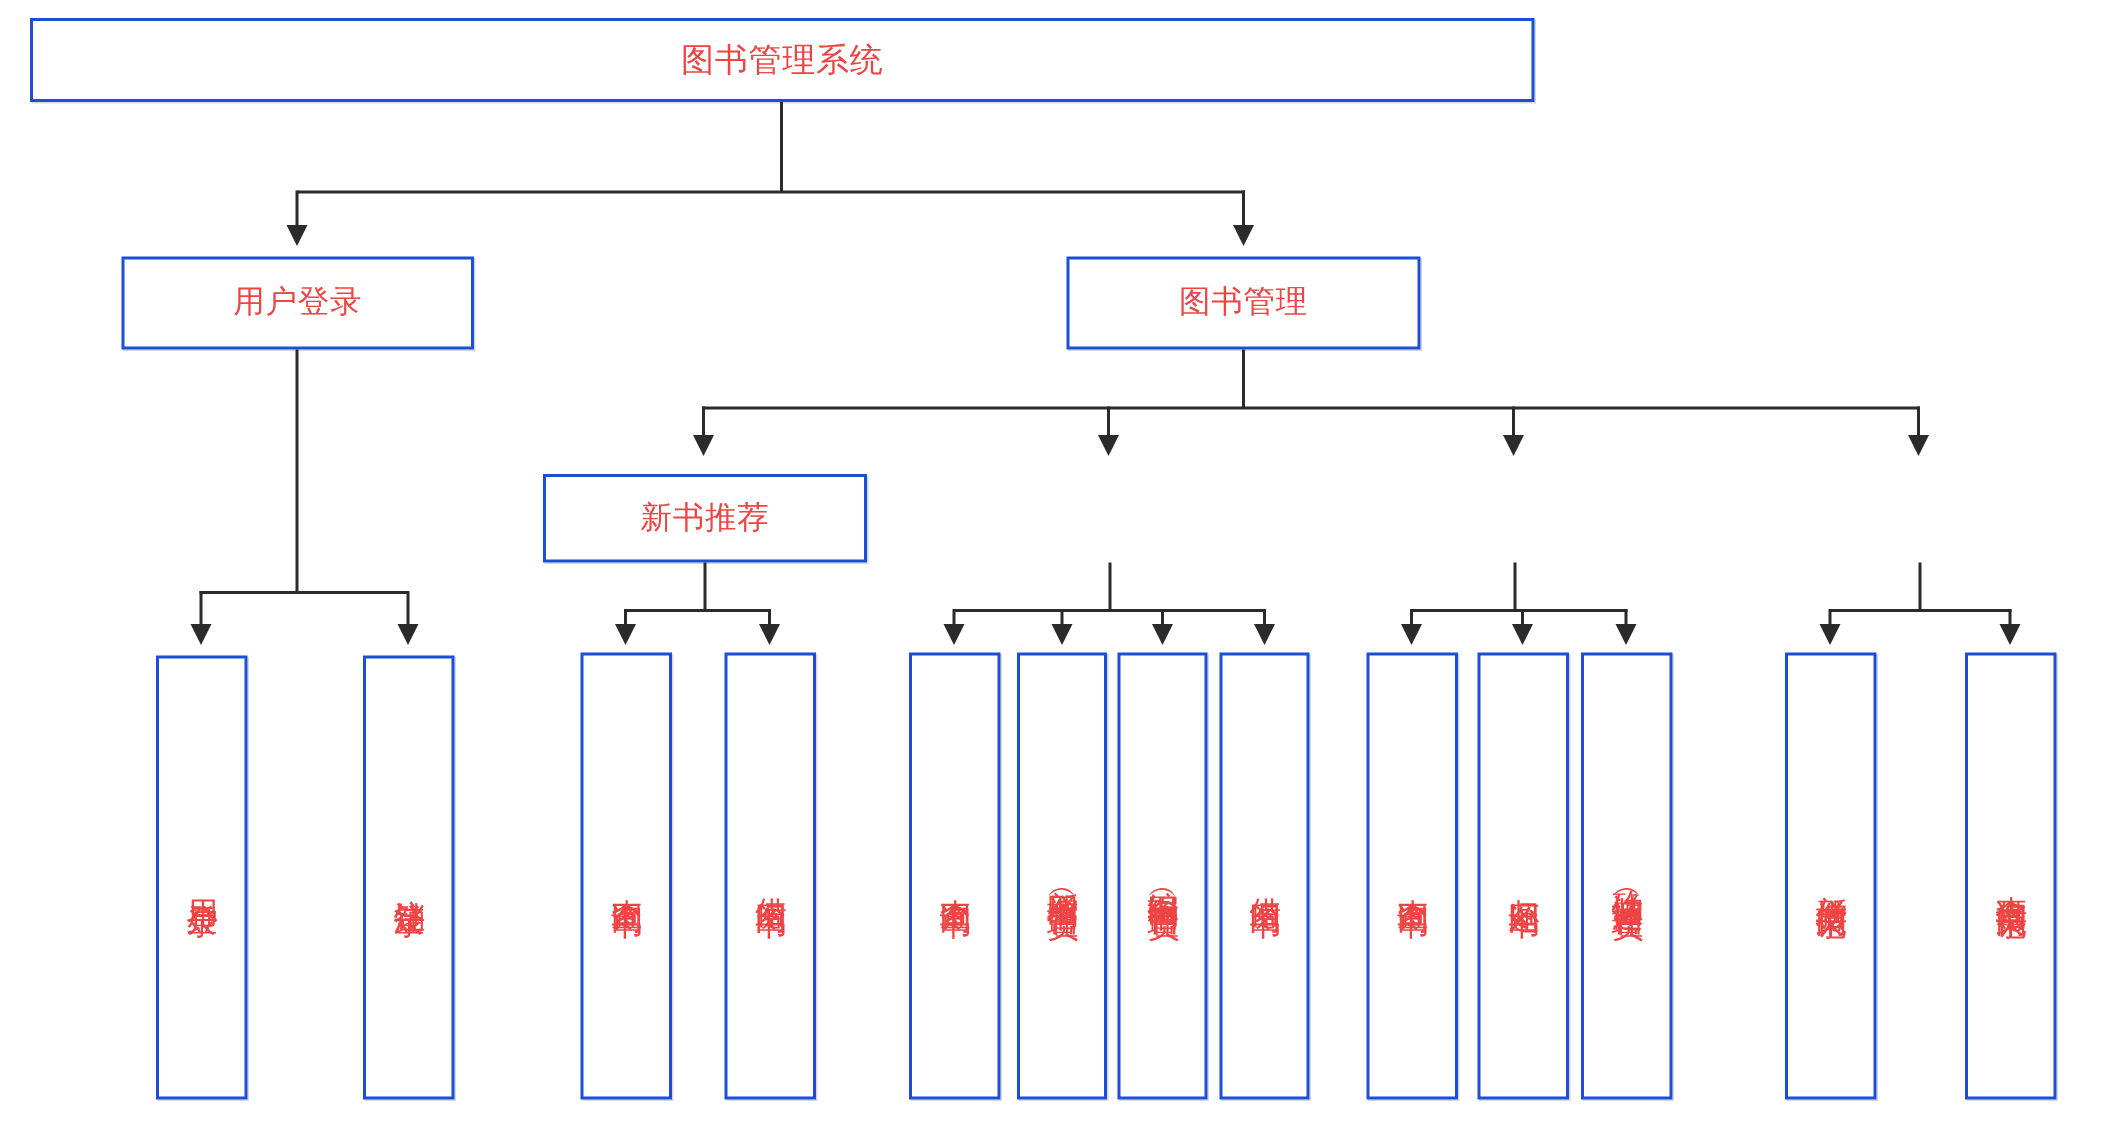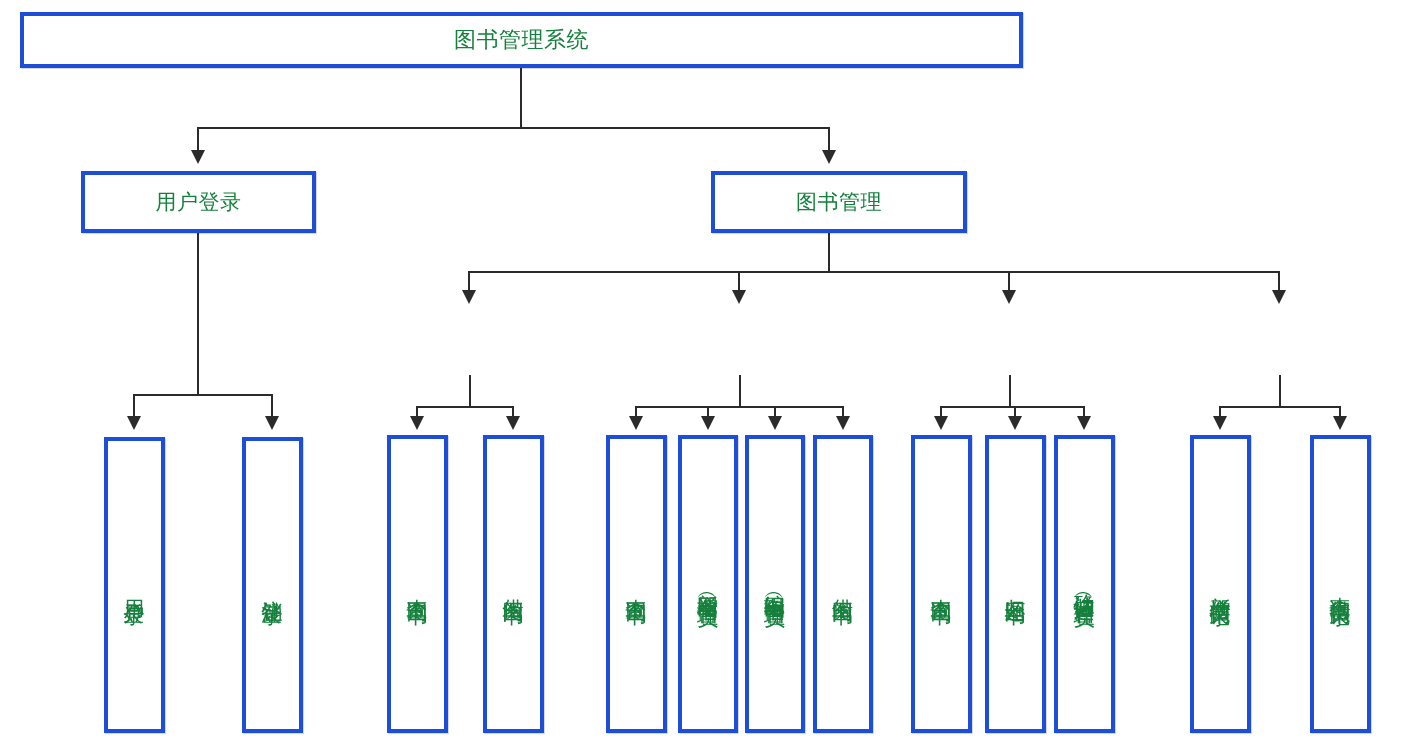--- a/index.html
+++ b/index.html
@@ -13,26 +13,26 @@
   #canvas {
     position: relative;
     width: 1405px;
     height: 747px;
     background: #ffffff;
     overflow: hidden;
   }
   .node {
     position: absolute;
     box-sizing: border-box;
-    border: 4px solid #1d4ed8;
+    border: 2px solid #1d4ed8;
     background: #ffffff;
     display: flex;
     align-items: center;
     justify-content: center;
-    color: #15803d;
+    color: #ef4444;
     box-shadow: 1px 1px 0 #d8d8d8;
   }
   .node .lbl {
     display: block;
     text-align: center;
     line-height: 1.12;
     letter-spacing: 0.5px;
   }
   
   .node.h .lbl {
@@ -83,24 +83,27 @@
 
 <div id="canvas">
 
   <div class="node h root" style="left:20px; top:12px; width:1003px; height:56px;">
     <span class="lbl">图书管理系统</span>
   </div>
 
   <div class="node h" style="left:81px; top:171px; width:235px; height:62px;">
     <span class="lbl">用户登录</span>
   </div>
-  <div class="node h" style="left:711px; top:171px; width:256px; height:62px;">
+  <div class="node h" style="left:711px; top:171px; width:236px; height:62px;">
     <span class="lbl">图书管理</span>
   </div>
 
+  <div class="node h" style="left:362px; top:316px; width:216px; height:59px;">
+    <span class="lbl">新书推荐</span>
+  </div>
 
   <div class="node v" style="left:104px; top:437px; width:61px; height:296px;">
     <span class="lbl">用户登录</span>
   </div>
   <div class="node v" style="left:242px; top:437px; width:61px; height:296px;">
     <span class="lbl">注销登录</span>
   </div>
 
   <div class="node v" style="left:387px; top:435px; width:61px; height:298px;">
     <span class="lbl">查询图书</span>

